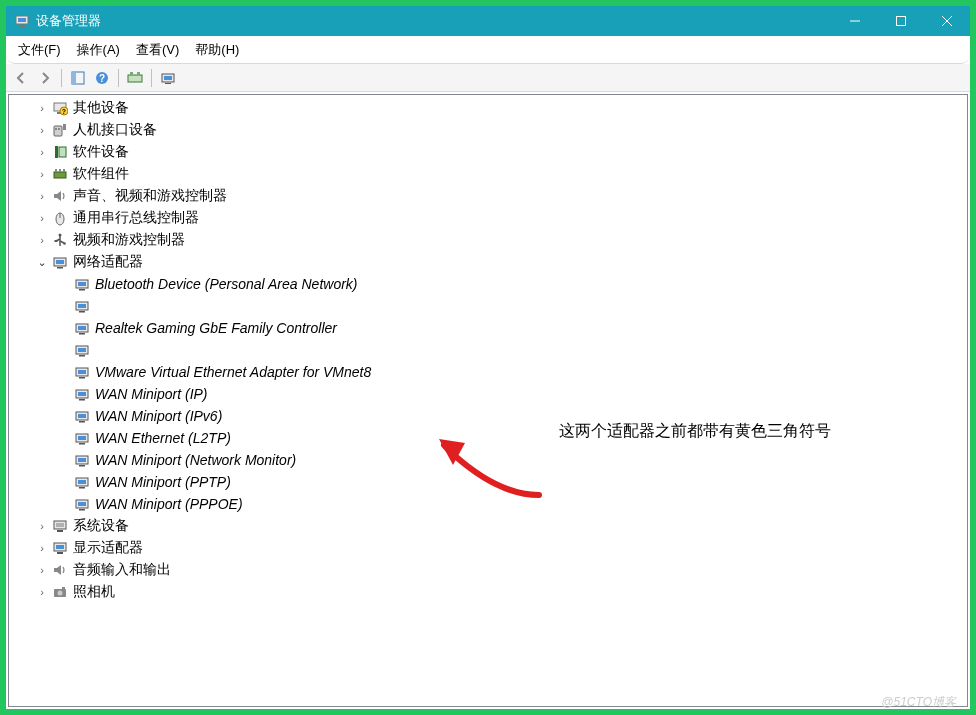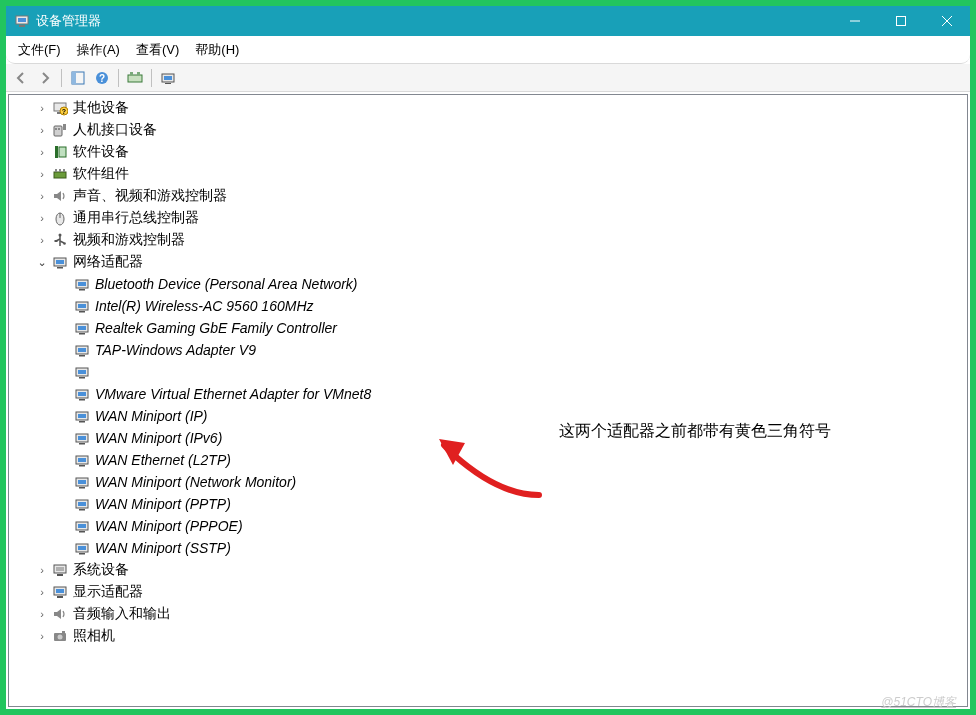--- a/index.html
+++ b/index.html
@@ -30,21 +30,21 @@
 .chevron { width: 14px; text-align: center; color: #666; font-size: 11px; user-select: none; cursor: default; }
 .chevron.expanded { color: #404040; }
 .dico { width: 18px; height: 18px; margin: 0 2px; display: inline-flex; align-items: center; justify-content: center; flex-shrink: 0; }
 .dico svg { width: 16px; height: 16px; }
 .lbl { font-size: 14px; color: #000; padding-left: 2px; }
 .indent1 { padding-left: 22px; }
 .indent2 { padding-left: 44px; font-style: italic; }
 
 .annotation { position: absolute; top: 330px; left: 430px; pointer-events: none; z-index: 5; }
 .anntext { position: absolute; left: 120px; top: -4px; color: #000; font-size: 16px; font-family: Liberation Mono, monospace; white-space: nowrap; }
-.watermark { position: absolute; right: 20px; bottom: 4px; color: #ccc; font-size: 12px; font-style: italic; pointer-events: none; text-decoration: underline; }
+.watermark { position: absolute; right: 20px; bottom: 4px; color: #ccc; font-size: 12px; font-style: italic; pointer-events: none; }
 </style>
 </head>
 <body>
 
 <div class="window">
 
   <div class="titlebar">
     <span class="ico">
       <svg viewBox="0 0 16 16">
           <rect x="2" y="3" width="12" height="8" fill="#e8e8e8" stroke="#777"></rect>
@@ -204,47 +204,37 @@
         </span>
         <span class="lbl">Bluetooth Device (Personal Area Network)</span>
       </div>
       <div class="row indent2">
         <span class="chevron"></span>
         <span class="dico">
           <svg viewBox="0 0 16 16">
             <use href="#ic-net"></use>
           </svg>
         </span>
-        <span class="lbl">Intel(R) Wireless-AC 9560 160MHz</span>
       </div>
       <div class="row indent2">
         <span class="chevron"></span>
         <span class="dico">
           <svg viewBox="0 0 16 16">
             <use href="#ic-net"></use>
           </svg>
         </span>
         <span class="lbl">Realtek Gaming GbE Family Controller</span>
       </div>
       <div class="row indent2">
         <span class="chevron"></span>
         <span class="dico">
           <svg viewBox="0 0 16 16">
             <use href="#ic-net"></use>
           </svg>
         </span>
-        <span class="lbl">TAP-Windows Adapter V9</span>
-      </div>
-      <div class="row indent2">
-        <span class="chevron"></span>
-        <span class="dico">
-          <svg viewBox="0 0 16 16">
-            <use href="#ic-net"></use>
-          </svg>
-        </span>
       </div>
       <div class="row indent2">
         <span class="chevron"></span>
         <span class="dico">
           <svg viewBox="0 0 16 16">
             <use href="#ic-net"></use>
           </svg>
         </span>
         <span class="lbl">VMware Virtual Ethernet Adapter for VMnet8</span>
       </div>
@@ -294,29 +284,20 @@
         <span class="lbl">WAN Miniport (PPTP)</span>
       </div>
       <div class="row indent2">
         <span class="chevron"></span>
         <span class="dico">
           <svg viewBox="0 0 16 16">
             <use href="#ic-net"></use>
           </svg>
         </span>
         <span class="lbl">WAN Miniport (PPPOE)</span>
-      </div>
-      <div class="row indent2">
-        <span class="chevron"></span>
-        <span class="dico">
-          <svg viewBox="0 0 16 16">
-            <use href="#ic-net"></use>
-          </svg>
-        </span>
-        <span class="lbl">WAN Miniport (SSTP)</span>
       </div>
       <div class="row indent1">
         <span class="chevron ">›</span>
         <span class="dico">
           <svg viewBox="0 0 16 16">
             <use href="#ic-system"></use>
           </svg>
         </span>
         <span class="lbl">系统设备</span>
       </div>

